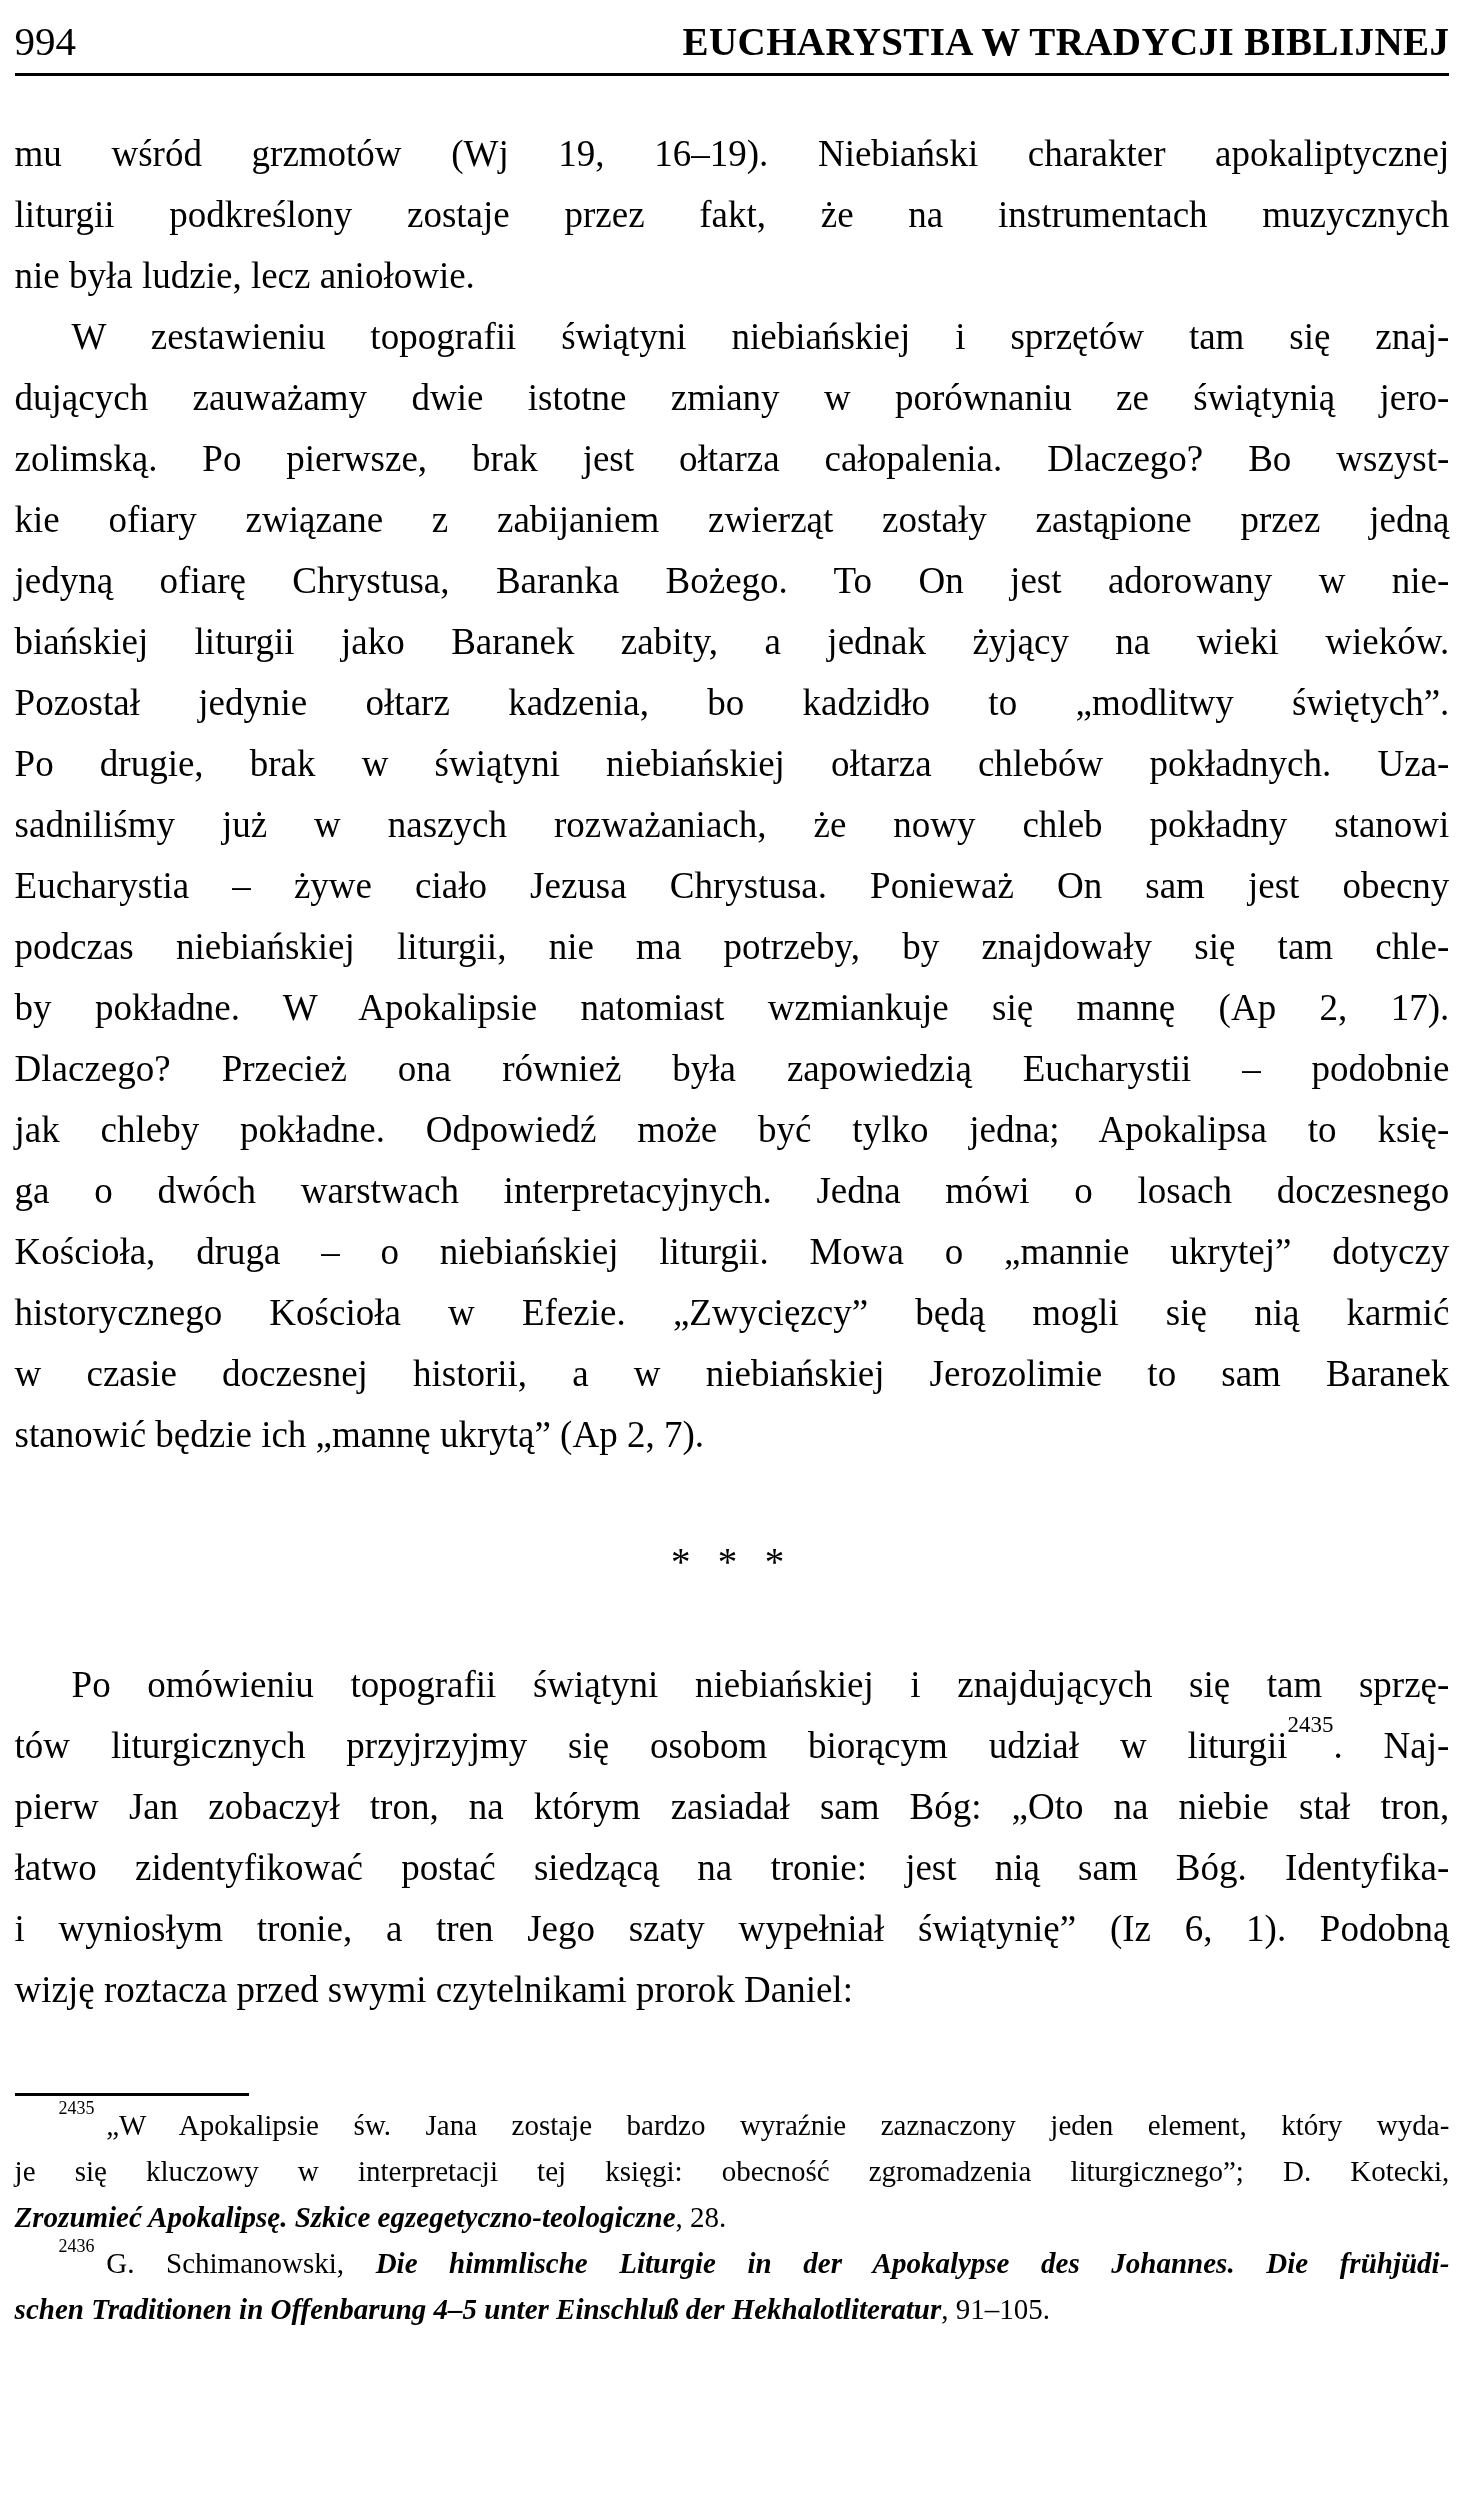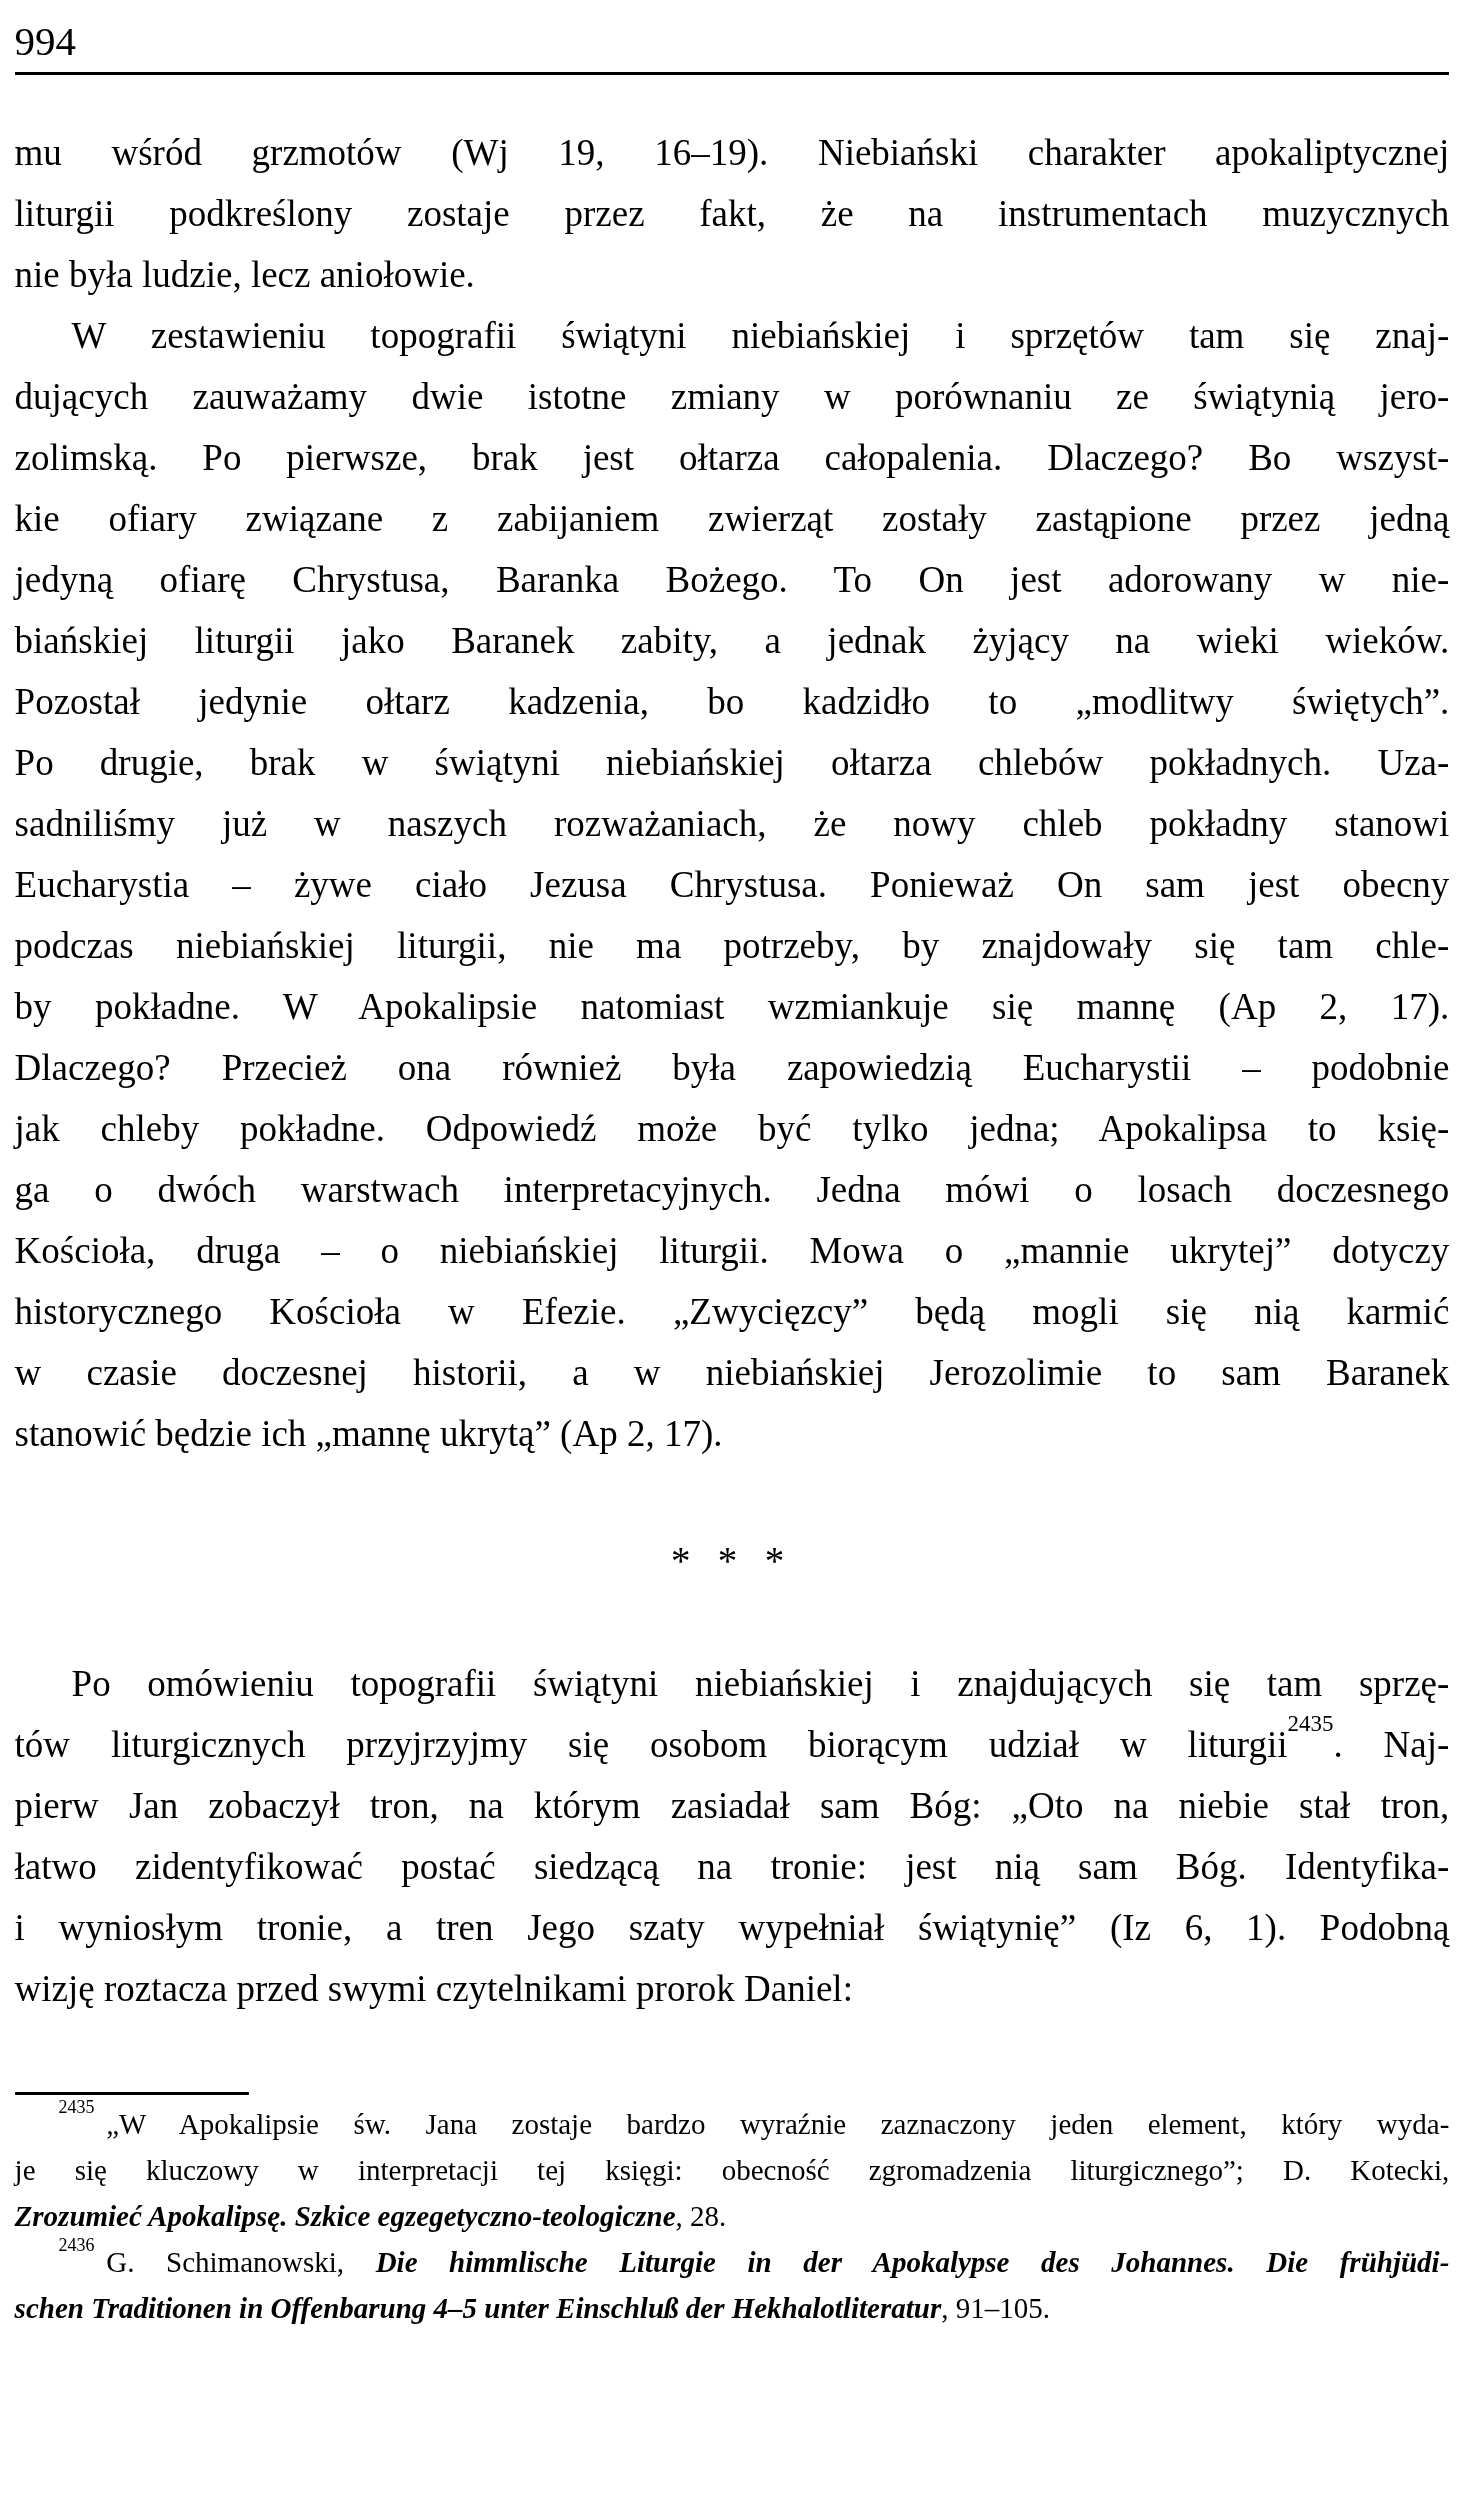--- a/index.html
+++ b/index.html
@@ -63,20 +63,21 @@
   .fl sup.fnref { margin-right: 11.7px; }
   .it { font-style: italic; font-weight: bold; }
 </style>
 </head>
 <body>
 
 <div class="page">
 
   <div class="header">
     <span class="pagenum">994</span>
+    <span class="title">EUCHARYSTIA W TRADYCJI BIBLIJNEJ</span>
   </div>
   <div class="header-rule"></div>
 
   <div class="bodytext">
 
     <div class="bl">mu wśród grzmotów (Wj 19, 16–19). Niebiański charakter apokaliptycznej</div>
     <div class="bl">liturgii podkreślony zostaje przez fakt, że na instrumentach muzycznych</div>
     <div class="bl pl">nie była ludzie, lecz aniołowie.</div>
     <div class="bl ind">W zestawieniu topografii świątyni niebiańskiej i sprzętów tam się znaj-</div>
     <div class="bl">dujących zauważamy dwie istotne zmiany w porównaniu ze świątynią jero-</div>
@@ -89,21 +90,21 @@
     <div class="bl">sadniliśmy już w naszych rozważaniach, że nowy chleb pokładny stanowi</div>
     <div class="bl">Eucharystia – żywe ciało Jezusa Chrystusa. Ponieważ On sam jest obecny</div>
     <div class="bl">podczas niebiańskiej liturgii, nie ma potrzeby, by znajdowały się tam chle-</div>
     <div class="bl">by pokładne. W Apokalipsie natomiast wzmiankuje się mannę (Ap 2, 17).</div>
     <div class="bl">Dlaczego? Przecież ona również była zapowiedzią Eucharystii – podobnie</div>
     <div class="bl">jak chleby pokładne. Odpowiedź może być tylko jedna; Apokalipsa to księ-</div>
     <div class="bl">ga o dwóch warstwach interpretacyjnych. Jedna mówi o losach doczesnego</div>
     <div class="bl">Kościoła, druga – o niebiańskiej liturgii. Mowa o „mannie ukrytej” dotyczy</div>
     <div class="bl">historycznego Kościoła w Efezie. „Zwycięzcy” będą mogli się nią karmić</div>
     <div class="bl">w czasie doczesnej historii, a w niebiańskiej Jerozolimie to sam Baranek</div>
-    <div class="bl pl">stanowić będzie ich „mannę ukrytą” (Ap 2, 17).</div>
+    <div class="bl pl">stanowić będzie ich „mannę ukrytą” (Ap 2, 7).</div>
 
     <div class="sep">* * *</div>
 
     <div class="bl ind">Po omówieniu topografii świątyni niebiańskiej i znajdujących się tam sprzę-</div>
     <div class="bl"><span>tów liturgicznych przyjrzyjmy się osobom biorącym udział w liturgii</span><sup class="fnref">2435</sup><span>. Naj-</span></div>
     <div class="bl">pierw Jan zobaczył tron, na którym zasiadał sam Bóg: „Oto na niebie stał tron,</div>
     <div class="bl">łatwo zidentyfikować postać siedzącą na tronie: jest nią sam Bóg. Identyfika-</div>
     <div class="bl">i wyniosłym tronie, a tren Jego szaty wypełniał świątynię” (Iz 6, 1). Podobną</div>
     <div class="bl pl">wizję roztacza przed swymi czytelnikami prorok Daniel:</div>
 

